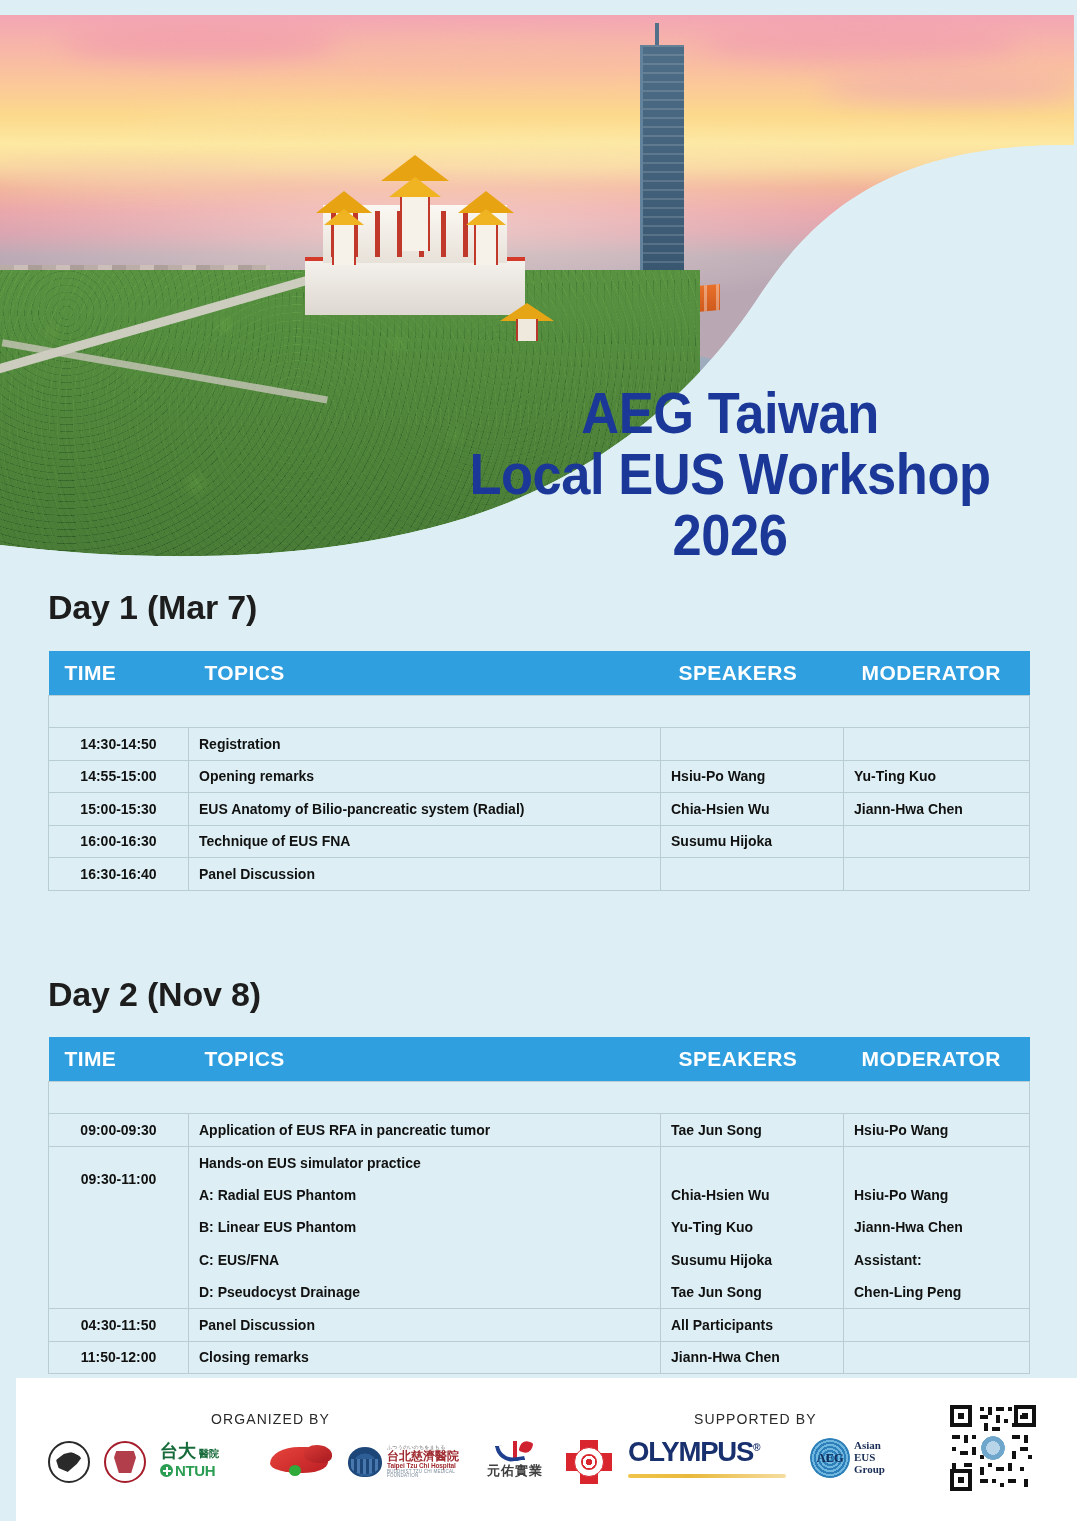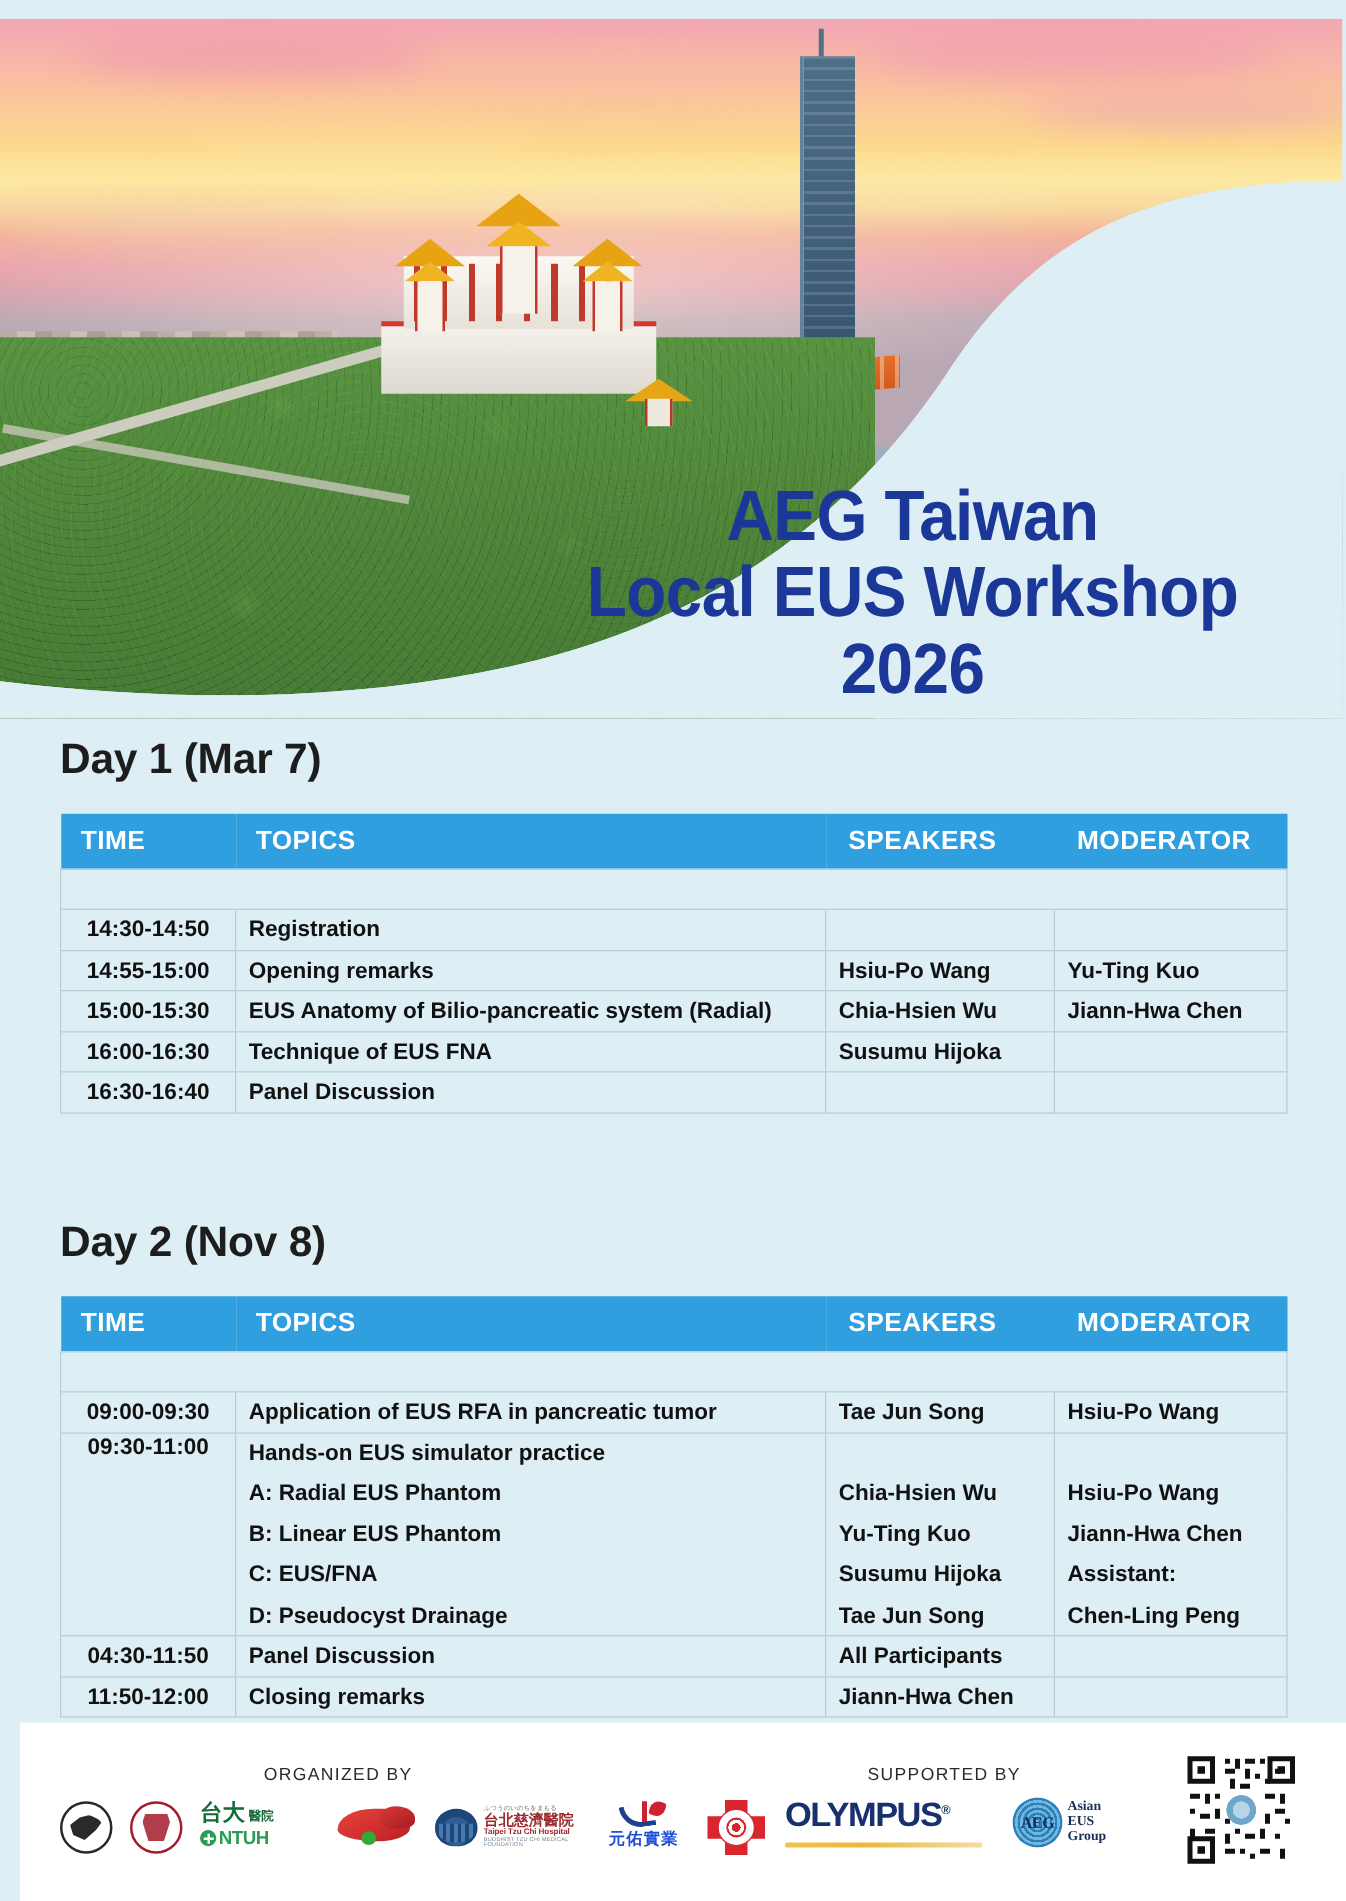--- a/index.html
+++ b/index.html
@@ -277,21 +277,21 @@
     height:44px;
     padding:0 0 0 16px;
     text-align:left;
     border:none;
   }
   table.sched thead th.c-spk,
   table.sched thead th.c-mod { padding-left:18px; }
 
   table.sched tbody td {
     border:1px solid #b9cdd4;
-    font-size:18px;
+    font-size:14px;
     font-weight:bold;
     color:#111111;
     height:32.5px;
     padding:0 10px;
     background:#ddeff4;
     vertical-align:middle;
   }
   table.sched tbody tr:first-child td { border-top:1px solid #b9cdd4; }
   td.c-time { text-align:center; width:140px; }
   td.c-top  { padding-left:16px; }
@@ -421,21 +421,21 @@
     content:""; position:absolute; left:0; top:3px; width:24px; height:14px;
     border:4px solid #1f3f8f; border-right:none; border-top:none;
     border-radius:0 0 0 18px; transform:rotate(-8deg);
   }
   .lg-yuanyou .mark:after {
     content:""; position:absolute; right:2px; top:0; width:12px; height:12px;
     background:#cf2130; border-radius:60% 20% 60% 20%; transform:rotate(18deg);
   }
   .lg-yuanyou .cn {
     font-family:"DejaVu Sans", sans-serif;
-    font-size:13px; font-weight:bold; color:#1d4ed8; margin-top:3px; letter-spacing:1px;
+    font-size:13px; font-weight:bold; color:#404040; margin-top:3px; letter-spacing:1px;
   }
   
   .lg-redcross { width:46px; height:44px; position:relative; }
   .lg-redcross .v { position:absolute; left:14px; top:0; width:18px; height:44px; background:#d8252e; }
   .lg-redcross .h { position:absolute; left:0; top:13px; width:46px; height:18px; background:#d8252e; }
   .lg-redcross .disc {
     position:absolute; left:8px; top:7px; width:30px; height:30px; border-radius:50%;
     background:#fff; border:1.5px solid #d8252e;
     display:flex; align-items:center; justify-content:center;
   }
@@ -649,21 +649,21 @@
         </tr>
 
       <tr>
         <td class="c-time">09:00-09:30</td>
         <td class="c-top">Application of EUS RFA in pancreatic tumor</td>
         <td class="c-spk">Tae Jun Song</td>
         <td class="c-mod">Hsiu-Po Wang</td>
       </tr>
 
       <tr>
-        <td class="c-time" rowspan="5" style="vertical-align:top;padding-top:0;">09:30-11:00</td>
+        <td class="c-time" rowspan="5" style="vertical-align:top;padding-top:24px;">09:30-11:00</td>
         <td class="c-top" style="border-bottom:none;">Hands-on EUS simulator practice</td>
         <td class="c-spk" style="border-bottom:none;"></td>
         <td class="c-mod" style="border-bottom:none;"></td>
       </tr>
       <tr>
         <td class="c-top sub" style="border-top:none;border-bottom:none;">A: Radial EUS Phantom</td>
         <td class="c-spk" style="border-top:none;border-bottom:none;">Chia-Hsien Wu</td>
         <td class="c-mod" style="border-top:none;border-bottom:none;">Hsiu-Po Wang</td>
       </tr>
       <tr>

